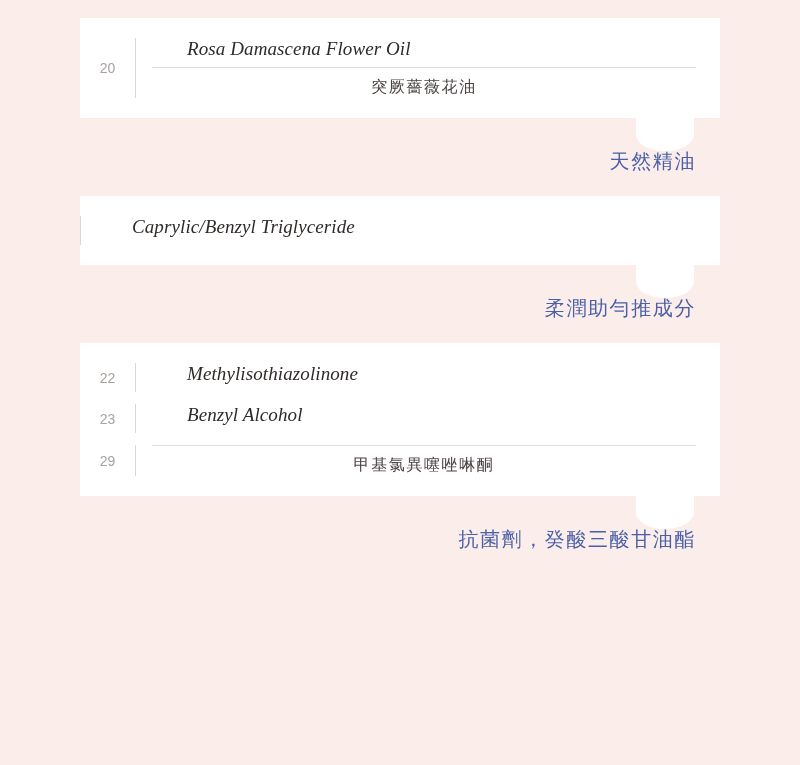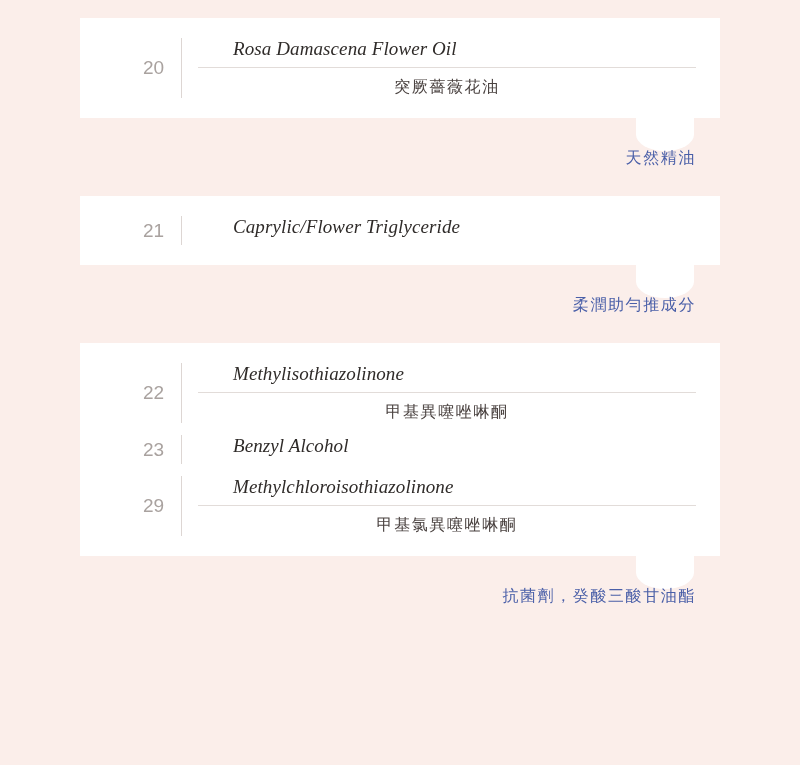--- a/index.html
+++ b/index.html
@@ -38,23 +38,22 @@
     box-sizing: border-box;
     padding: 6px 24px 6px 0;
   }
   .row-index {
     width: 55px;
     min-width: 55px;
     display: flex;
     align-items: center;
     justify-content: center;
     color: #a9a29f;
-    font-size: 19px;
+    font-size: 14px;
     font-family: "Liberation Sans", sans-serif;
-    margin-left: 46px;
   }
   .row-body {
     flex: 1;
     border-left: 1px solid #ddd6d3;
     padding-left: 16px;
     box-sizing: border-box;
   }
   .row-en {
     font-family: "Liberation Serif", serif;
     font-style: italic;
@@ -80,21 +79,21 @@
     height: 0;
   }
   .callout {
     position: absolute;
     right: 0;
     top: 0;
     display: block;
     text-align: right;
     padding: 10px 24px 0 0;
     color: #4a5fa8;
-    font-size: 16px;
+    font-size: 20px;
     letter-spacing: 1.6px;
     white-space: nowrap;
   }
   .tail {
     position: absolute;
     right: 26px;
     top: -1px;
     width: 58px;
     height: 34px;
     background: #ffffff;
@@ -131,55 +130,50 @@
     <div class="tail"></div>
     <div class="callout">
       <span class="callout-text">天然精油</span>
     </div>
   </div>
 
   <div class="spacer"></div>
 
   <div class="group">
     <div class="row">
-      <div class="row-index">21</div>
       <div class="row-body">
-        <div class="row-en">Caprylic/Flower Triglyceride</div>
+        <div class="row-en">Caprylic/Benzyl Triglyceride</div>
       </div>
     </div>
   </div>
   <div class="callout-wrap">
     <div class="tail"></div>
     <div class="callout">
       <span class="callout-text">柔潤助勻推成分</span>
     </div>
   </div>
 
   <div class="spacer"></div>
 
   <div class="group">
     <div class="row">
       <div class="row-index">22</div>
       <div class="row-body">
         <div class="row-en">Methylisothiazolinone</div>
-        <div class="row-zh-wrap">
-          <span class="row-zh">甲基異噻唑啉酮</span>
-        </div>
       </div>
     </div>
     <div class="row">
       <div class="row-index">23</div>
       <div class="row-body">
         <div class="row-en">Benzyl Alcohol</div>
       </div>
     </div>
     <div class="row">
       <div class="row-index">29</div>
       <div class="row-body">
-        <div class="row-en">Methylchloroisothiazolinone</div>
         <div class="row-zh-wrap">
           <span class="row-zh">甲基氯異噻唑啉酮</span>
         </div>
       </div>
     </div>
   </div>
   <div class="callout-wrap">
     <div class="tail"></div>
     <div class="callout">
       <span class="callout-text">抗菌劑，癸酸三酸甘油酯</span>

